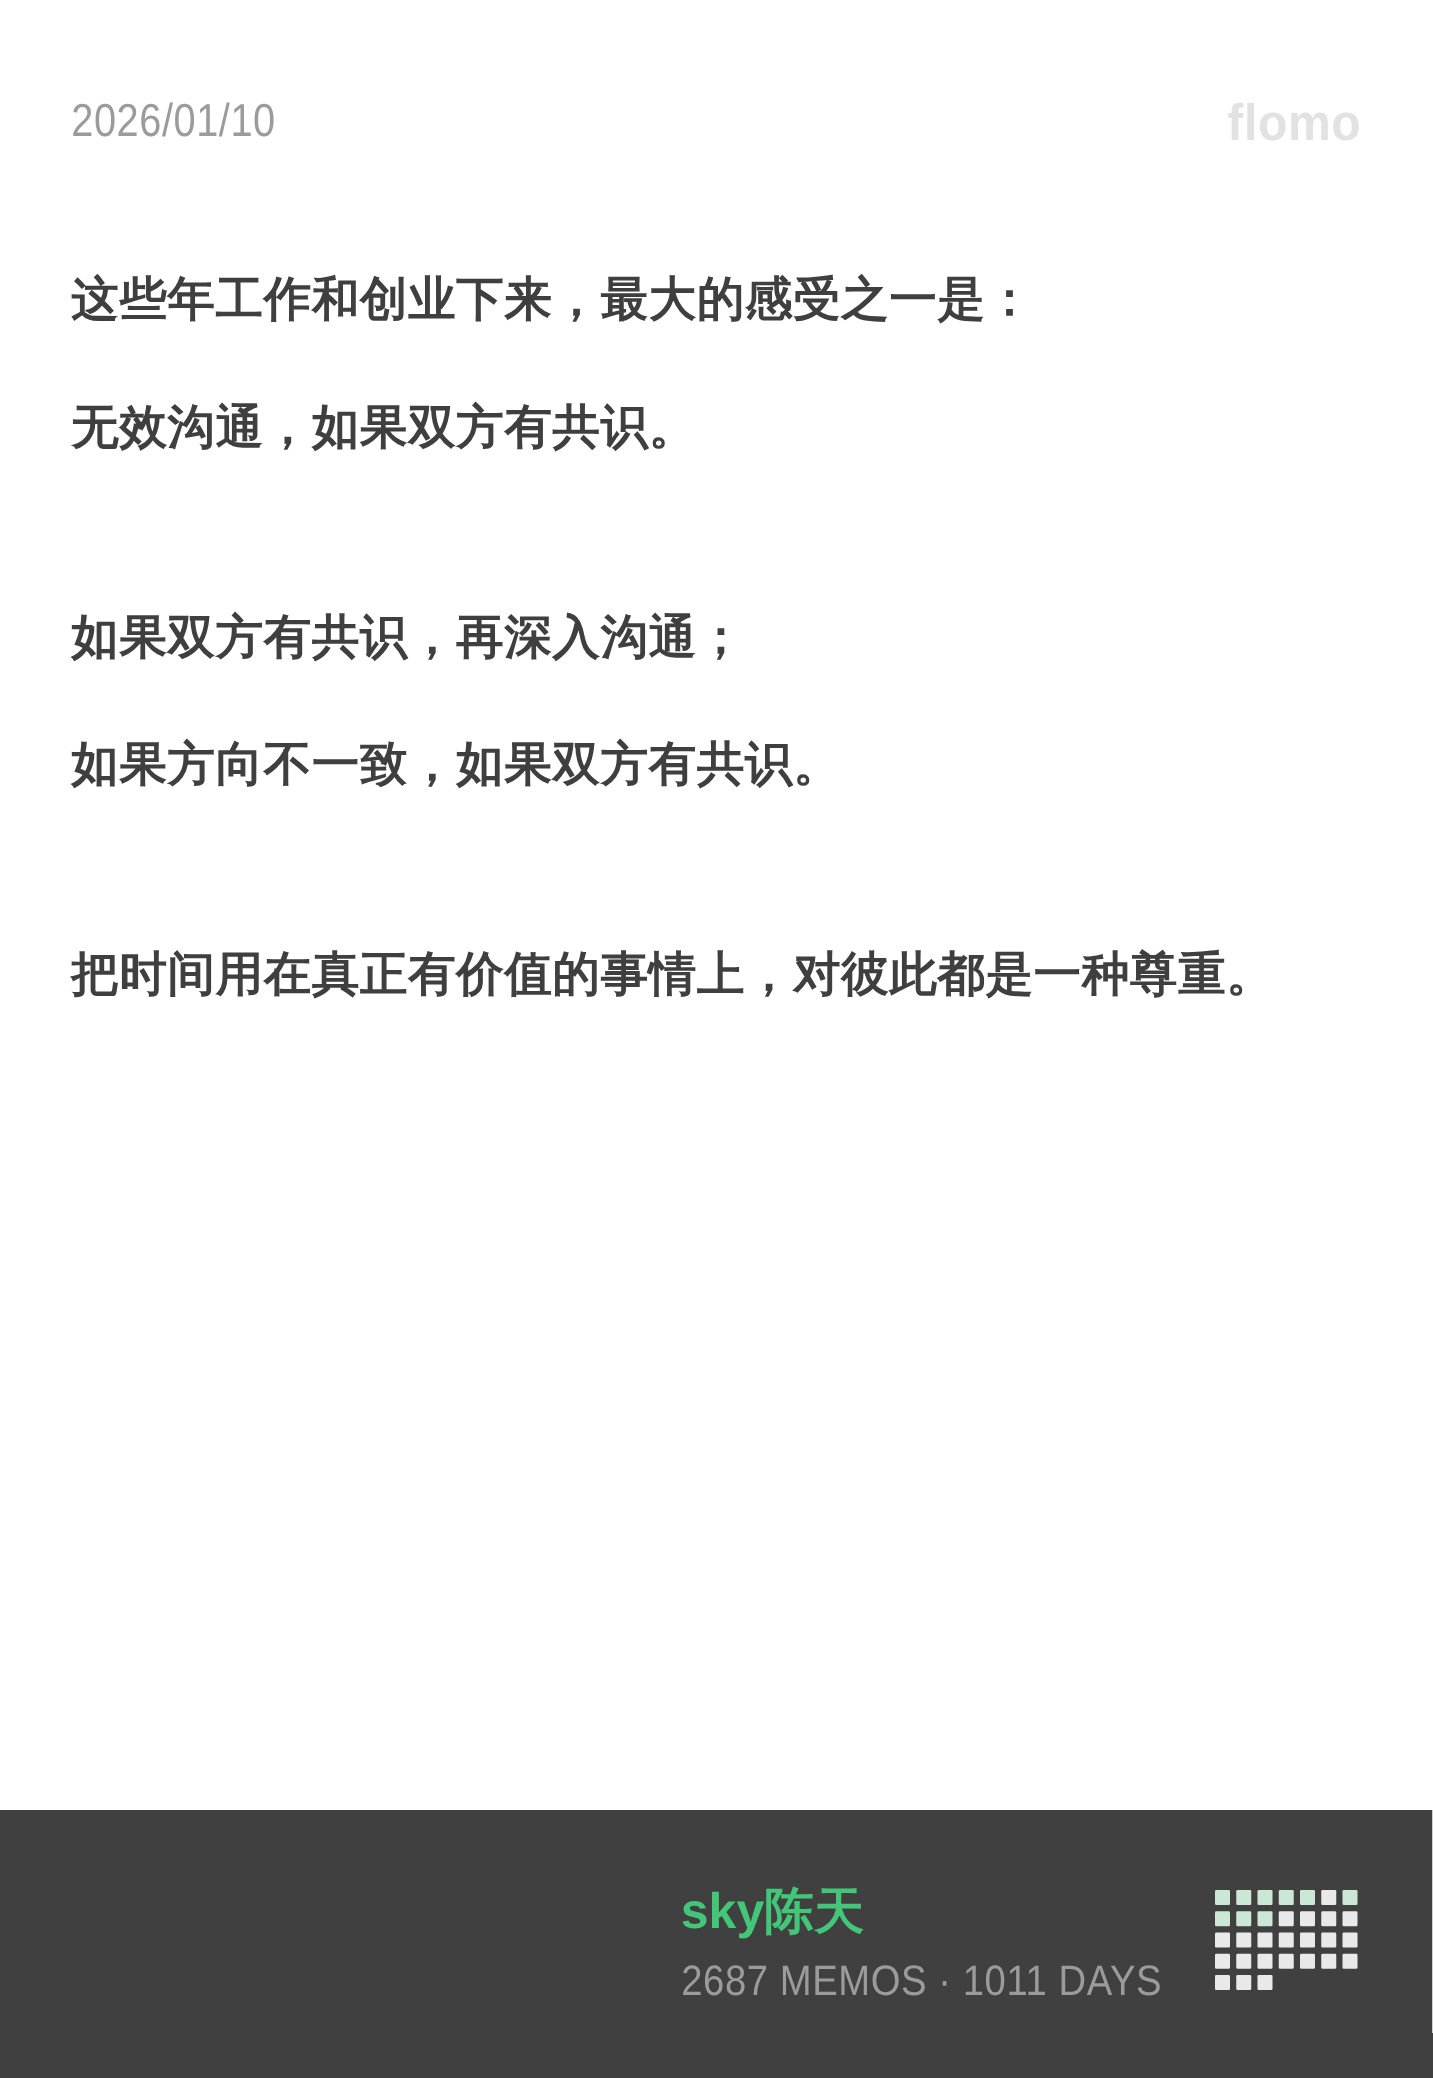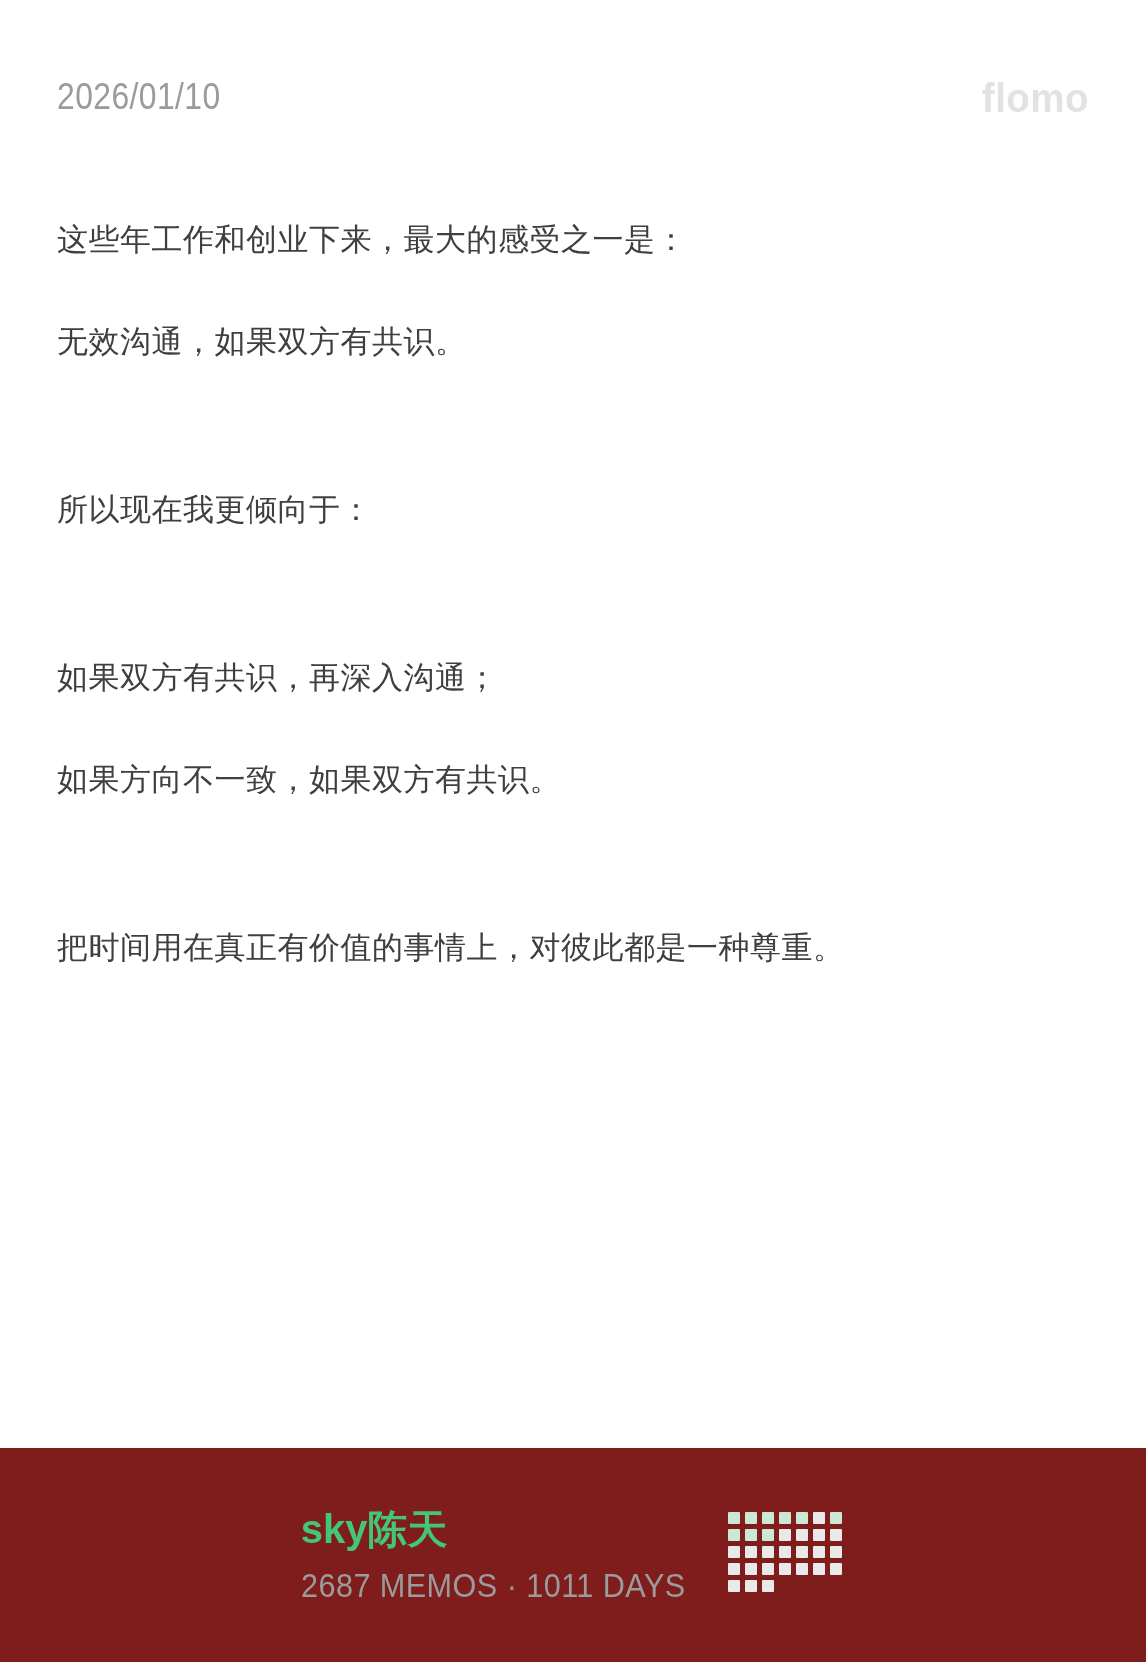--- a/index.html
+++ b/index.html
@@ -47,37 +47,38 @@
   }
 
   
   .memo-body {
     flex: 0 0 auto;
     padding: 80px 55px 0 57px;
   }
   .memo-group { margin-bottom: 88px; }
   .memo-group:last-child { margin-bottom: 0; }
   .memo-body p {
-    font-size: 31px;
+    font-size: 38px;
     line-height: 80px;
     letter-spacing: 0.5px;
     color: #3f3f3f;
     margin-bottom: 22px;
     text-align: left;
+    font-weight: bold;
   }
 
   
   .card-footer {
     margin-top: auto;
     height: 214px;
-    background: #7f1d1d;
+    background: #404040;
     padding: 0 60px 0 57px;
     display: flex;
     align-items: center;
-    justify-content: center;
+    justify-content: flex-end;
   }
   .footer-left { display: flex; flex-direction: column; }
   .username {
     font-size: 40px;
     line-height: 46px;
     font-weight: 700;
     color: #43c678;
     margin-bottom: 14px;
   }
   .stats {
@@ -114,21 +115,20 @@
     <div class="flomo-logo">flomo</div>
   </div>
 
   <div class="memo-body" id="memo-body">
 
   <div class="memo-group">
         <p>这些年工作和创业下来，最大的感受之一是：</p>
         <p>无效沟通，如果双方有共识。</p>
       </div>
       <div class="memo-group">
-        <p>所以现在我更倾向于：</p>
       </div>
       <div class="memo-group">
         <p>如果双方有共识，再深入沟通；</p>
         <p>如果方向不一致，如果双方有共识。</p>
       </div>
       <div class="memo-group">
         <p>把时间用在真正有价值的事情上，对彼此都是一种尊重。</p>
       </div>
     </div>
 

